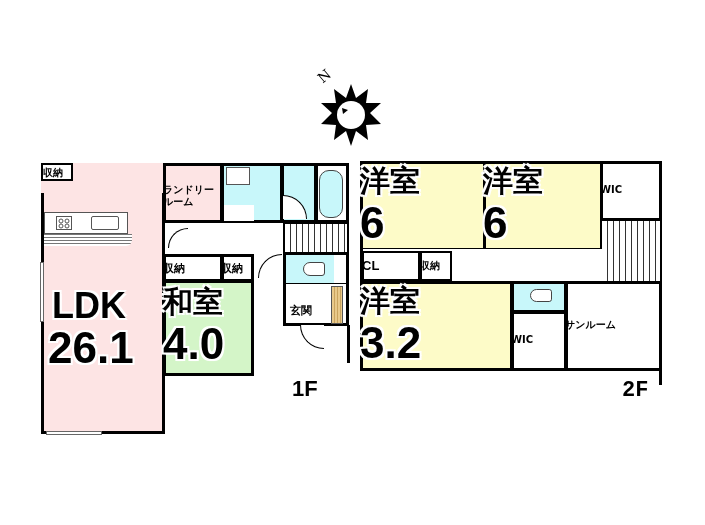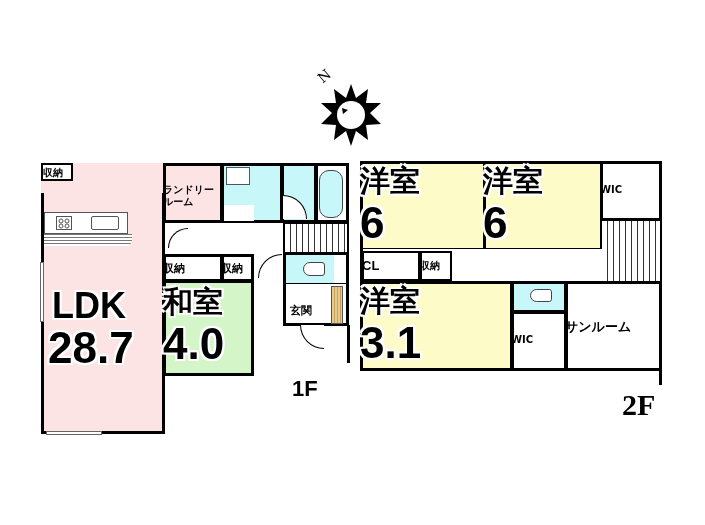--- a/index.html
+++ b/index.html
@@ -41,21 +41,21 @@
         <rect x="0.5" y="0.5" width="15" height="13" fill="#fff" stroke="#555"></rect>
         <circle cx="5" cy="5" r="2" fill="none" stroke="#555"></circle>
         <circle cx="11" cy="5" r="2" fill="none" stroke="#555"></circle>
         <circle cx="5" cy="10" r="2" fill="none" stroke="#555"></circle>
         <circle cx="11" cy="10" r="2" fill="none" stroke="#555"></circle>
       </svg>
     <div class="abs" style="left:46px;top:3px;width:28px;height:14px;border:1px solid #555;border-radius:2px;"></div>
   </div>
   <div class="abs" style="left:44px;top:234px;width:88px;height:12px;background:repeating-linear-gradient(0deg,#fff 0 2px,#777 2px 3px);border-bottom-right-radius:6px;"></div>
   <span class="lbl big" style="left:52px;top:288px;width:104px;font-family:'Liberation Sans',sans-serif;font-size:36px;line-height:36px;">LDK</span>
-  <span class="lbl big" style="left:48px;top:326px;width:112px;font-family:'Liberation Sans',sans-serif;font-size:44px;line-height:44px;">28.7</span>
+  <span class="lbl big" style="left:48px;top:326px;width:112px;font-family:'Liberation Sans',sans-serif;font-size:44px;line-height:44px;">26.1</span>
   <div class="window" style="left:46px;top:431px;width:56px;height:4px;"></div>
   <div class="window" style="left:40px;top:262px;width:4px;height:60px;"></div>
 
   <div class="room" style="left:163px;top:163px;width:60px;height:60px;background:#fde4e4;"></div>
   <span class="lbl tiny" style="left:163px;top:183px;width:52px;">ランドリー</span>
   <span class="lbl tiny" style="left:163px;top:195px;width:60px;">ルーム</span>
 
   <div class="room" style="left:221px;top:163px;width:62px;height:60px;background:#c8f7fa;"></div>
   <div class="abs" style="left:226px;top:167px;width:24px;height:18px;background:#fff;border:1px solid #555;"></div>
   <div class="abs" style="left:224px;top:205px;width:30px;height:16px;background:#fff;"></div>
@@ -110,26 +110,26 @@
   <div class="abs" style="left:360px;top:249px;width:242px;height:34px;background:#fff;border-left:3px solid #000;"></div>
 
   <div class="room thin" style="left:362px;top:251px;width:58px;height:30px;background:#fff;"></div>
   <span class="lbl small" style="left:362px;top:258px;width:58px;font-family:'Liberation Sans',sans-serif;font-size:13px;">CL</span>
 
   <div class="room thin" style="left:420px;top:251px;width:32px;height:30px;background:#fff;"></div>
   <span class="lbl tiny" style="left:420px;top:259px;width:32px;">収納</span>
 
   <div class="room" style="left:360px;top:281px;width:153px;height:90px;background:#fdfbc8;"></div>
   <span class="lbl big" style="left:360px;top:283px;width:153px;font-size:30px;line-height:36px;">洋室</span>
-  <span class="lbl big" style="left:360px;top:320px;width:153px;font-family:'Liberation Sans',sans-serif;font-size:44px;line-height:46px;">3.1</span>
+  <span class="lbl big" style="left:360px;top:320px;width:153px;font-family:'Liberation Sans',sans-serif;font-size:44px;line-height:46px;">3.2</span>
 
   <div class="room" style="left:511px;top:281px;width:56px;height:32px;background:#c8f7fa;"></div>
   <div class="abs" style="left:530px;top:289px;width:22px;height:13px;background:#fff;border:1px solid #444;border-radius:7px 3px 3px 7px;"></div>
 
   <div class="room" style="left:511px;top:311px;width:56px;height:60px;background:#fff;"></div>
   <span class="lbl tiny" style="left:511px;top:334px;width:56px;">WIC</span>
 
   <div class="room" style="left:565px;top:281px;width:97px;height:90px;background:#fff;"></div>
-  <span class="lbl small" style="left:565px;top:318px;width:97px;font-size:13px;font-family:Liberation Mono, monospace;">サンルーム</span>
+  <span class="lbl small" style="left:565px;top:318px;width:97px;font-size:10px;font-family:Liberation Mono, monospace;">サンルーム</span>
   <div class="abs" style="left:659px;top:365px;width:3px;height:20px;background:#000;"></div>
 
-  <span class="lbl" style="left:622px;top:388px;font-family:Liberation Serif, serif;font-size:30px;">2F</span>
+  <span class="lbl" style="left:622px;top:378px;font-family:Liberation Mono, monospace;font-size:22px;">2F</span>
 </div>
 
 </body></html>

